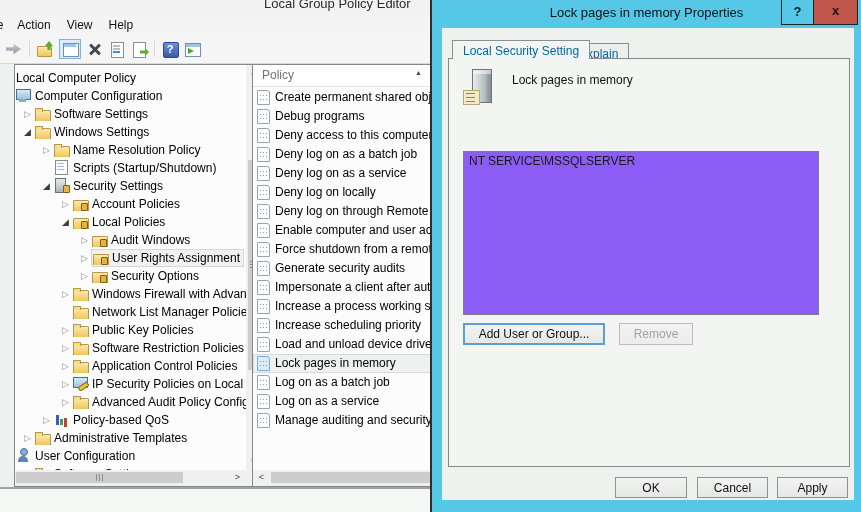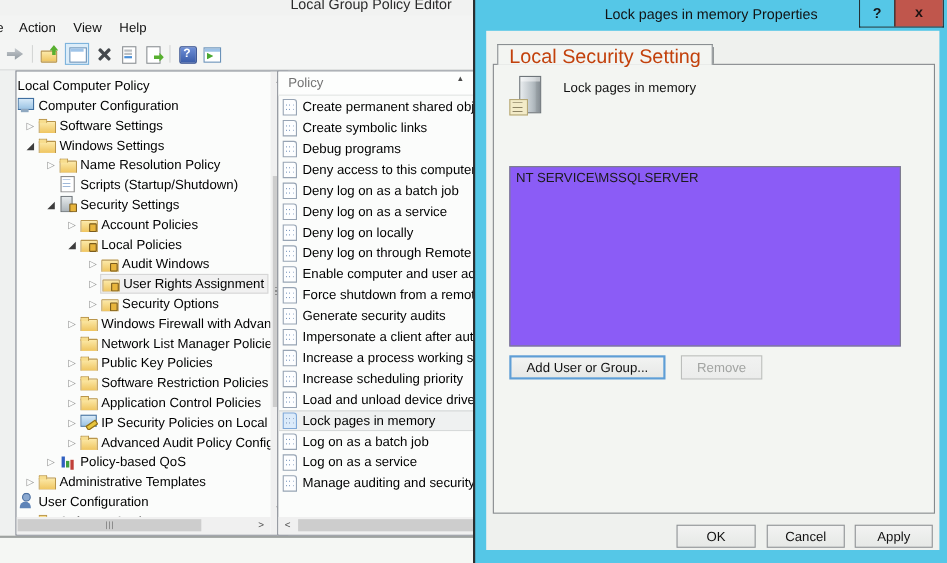--- a/index.html
+++ b/index.html
@@ -126,21 +126,21 @@
   .dlg-title { position:absolute; left:0; top:0; width:100%; height:28px; line-height:26px; text-align:center;
       font-size:13px; color:#121212; }
   .dlg-sys { position:absolute; top:0; right:3px; height:25px; display:flex; border:1px solid #1E2223; border-top:none; }
   .dlg-help-btn { width:31px; height:24px; text-align:center; line-height:23px; font-weight:bold; font-size:13px;
       color:#16181a; background:var(--cyan,#55C7E7); }
   .dlg-close-btn { width:44px; height:24px; text-align:center; line-height:22px; font-weight:bold; font-size:13px;
       color:#1c1212; background:var(--red,#C0564C); border-left:1px solid #1E2223; }
   .dlg-client { position:absolute; left:10px; top:28px; width:412px; height:472px; background:#EFF1EE; }
 
   .tab { position:absolute; border:1px solid #8A8F92; border-bottom:none; background:#EDEFEC;
-      font-size:18px; padding:0 10px; line-height:20px; color:#c2410c; }
+      font-size:12px; padding:0 10px; line-height:20px; color:#0369a1; }
   .tab.active { background:#F3F5F2; z-index:3; }
   .tab-page { position:absolute; left:6px; top:30px; width:402px; height:409px; background:#F3F5F2;
       border:1px solid #85898C; z-index:2; }
 
   .srv-icon { position:absolute; left:14px; top:10px; width:34px; height:36px; }
   .srv-icon::before { content:""; position:absolute; left:9px; top:0; width:18px; height:32px;
       background:linear-gradient(90deg,#E8ECEE,#B9C1C6 60%,#8F989E); border:1px solid #6E757A;
       box-shadow:inset 0 4px 0 rgba(255,255,255,.5), inset -4px 0 0 rgba(0,0,0,.06); }
   .srv-icon::after { content:""; position:absolute; left:0; bottom:0; width:15px; height:13px;
       background:#F3EBC8; border:1px solid #B5A878;
@@ -215,21 +215,20 @@
       <div class="lp-corner"></div>
     </div>
 
     <div class="pane mid-pane">
       <div class="lv-header">
         <span class="hlabel">Policy</span>
         <span class="sort-arrow">▲</span>
       </div>
       <div class="policy-rows">
           <div class="p-row"><span class="doc-icon"></span><span class="p-label">Create permanent shared objects</span></div>
-          <div class="p-row"><span class="doc-icon"></span><span class="p-label">Create symbolic links</span></div>
           <div class="p-row"><span class="doc-icon"></span><span class="p-label">Debug programs</span></div>
           <div class="p-row"><span class="doc-icon"></span><span class="p-label">Deny access to this computer from the network</span></div>
           <div class="p-row"><span class="doc-icon"></span><span class="p-label">Deny log on as a batch job</span></div>
           <div class="p-row"><span class="doc-icon"></span><span class="p-label">Deny log on as a service</span></div>
           <div class="p-row"><span class="doc-icon"></span><span class="p-label">Deny log on locally</span></div>
           <div class="p-row"><span class="doc-icon"></span><span class="p-label">Deny log on through Remote Desktop Services</span></div>
           <div class="p-row"><span class="doc-icon"></span><span class="p-label">Enable computer and user accounts to be trusted</span></div>
           <div class="p-row"><span class="doc-icon"></span><span class="p-label">Force shutdown from a remote system</span></div>
           <div class="p-row"><span class="doc-icon"></span><span class="p-label">Generate security audits</span></div>
           <div class="p-row"><span class="doc-icon"></span><span class="p-label">Impersonate a client after authentication</span></div>

